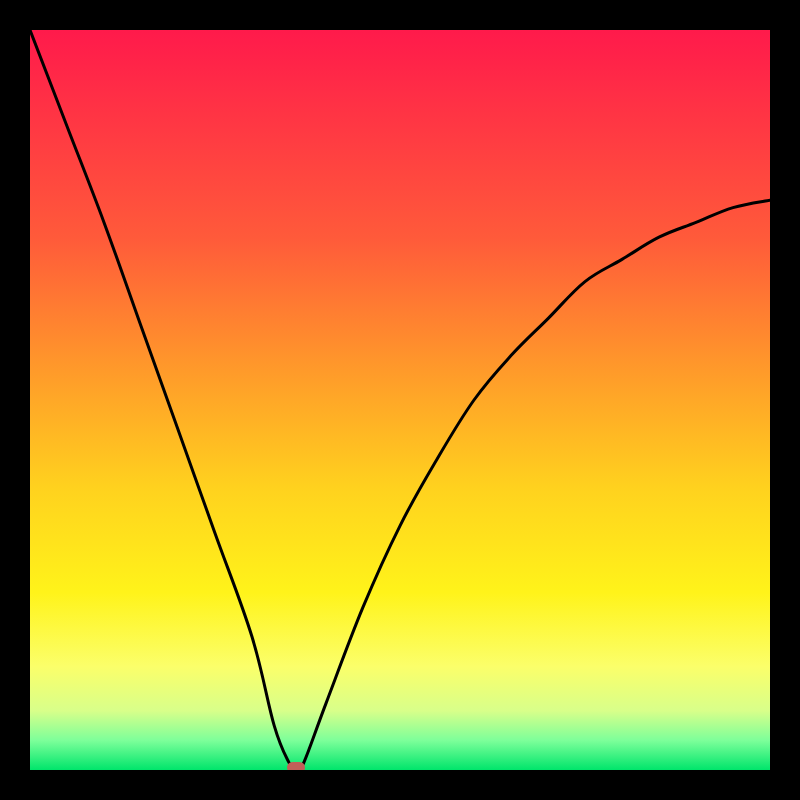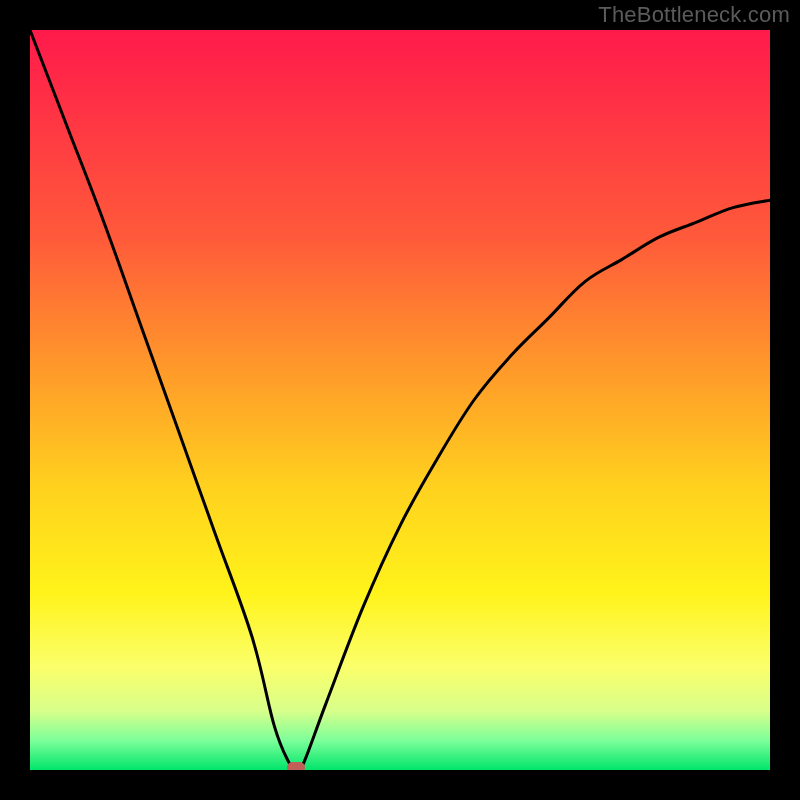--- a/index.html
+++ b/index.html
@@ -64,21 +64,20 @@
     height: 11px;
     border-radius: 6px;
     background: #c06058;
     z-index: 5;
   }
 </style>
 </head>
 <body>
 
 <div class="frame">
-  <div class="watermark">TheBottleneck.com</div>
 
   <div class="plot-area">
     <div class="gradient"></div>
 
     <svg class="curve" viewBox="0 0 740 740" preserveAspectRatio="none">
       <path id="curve-path" fill="none" stroke="#000" stroke-width="3" stroke-linecap="round" stroke-linejoin="round" d="M 0.00 0.00 C 6.66 17.32, 23.68 61.57, 37.00 96.20 C 50.32 130.83, 60.68 156.44, 74.00 192.40 C 87.32 228.36, 97.68 258.70, 111.00 296.00 C 124.32 333.30, 134.68 362.30, 148.00 399.60 C 161.32 436.90, 171.68 465.90, 185.00 503.20 C 198.32 540.50, 211.34 572.17, 222.00 606.80 C 232.66 641.43, 237.54 672.96, 244.20 695.60 C 250.86 718.24, 255.00 724.61, 259.00 732.60 C 263.00 740.59, 263.74 740.00, 266.40 740.00 C 269.06 740.00, 268.47 744.59, 273.80 732.60 C 279.13 720.61, 285.34 701.37, 296.00 673.40 C 306.66 645.43, 319.68 609.17, 333.00 577.20 C 346.32 545.23, 356.68 522.44, 370.00 495.80 C 383.32 469.16, 393.68 451.84, 407.00 429.20 C 420.32 406.56, 430.68 388.65, 444.00 370.00 C 457.32 351.35, 467.68 340.25, 481.00 325.60 C 494.32 310.95, 504.68 301.92, 518.00 288.60 C 531.32 275.28, 541.68 262.26, 555.00 251.60 C 568.32 240.94, 578.68 237.39, 592.00 229.40 C 605.32 221.41, 615.68 213.86, 629.00 207.20 C 642.32 200.54, 652.68 197.73, 666.00 192.40 C 679.32 187.07, 689.68 181.60, 703.00 177.60 C 716.32 173.60, 733.34 171.53, 740.00 170.20"></path>
     </svg>
 
     <div class="min-marker" id="min-marker" style="left: 257.4px; top: 732px;"></div>
   </div>

